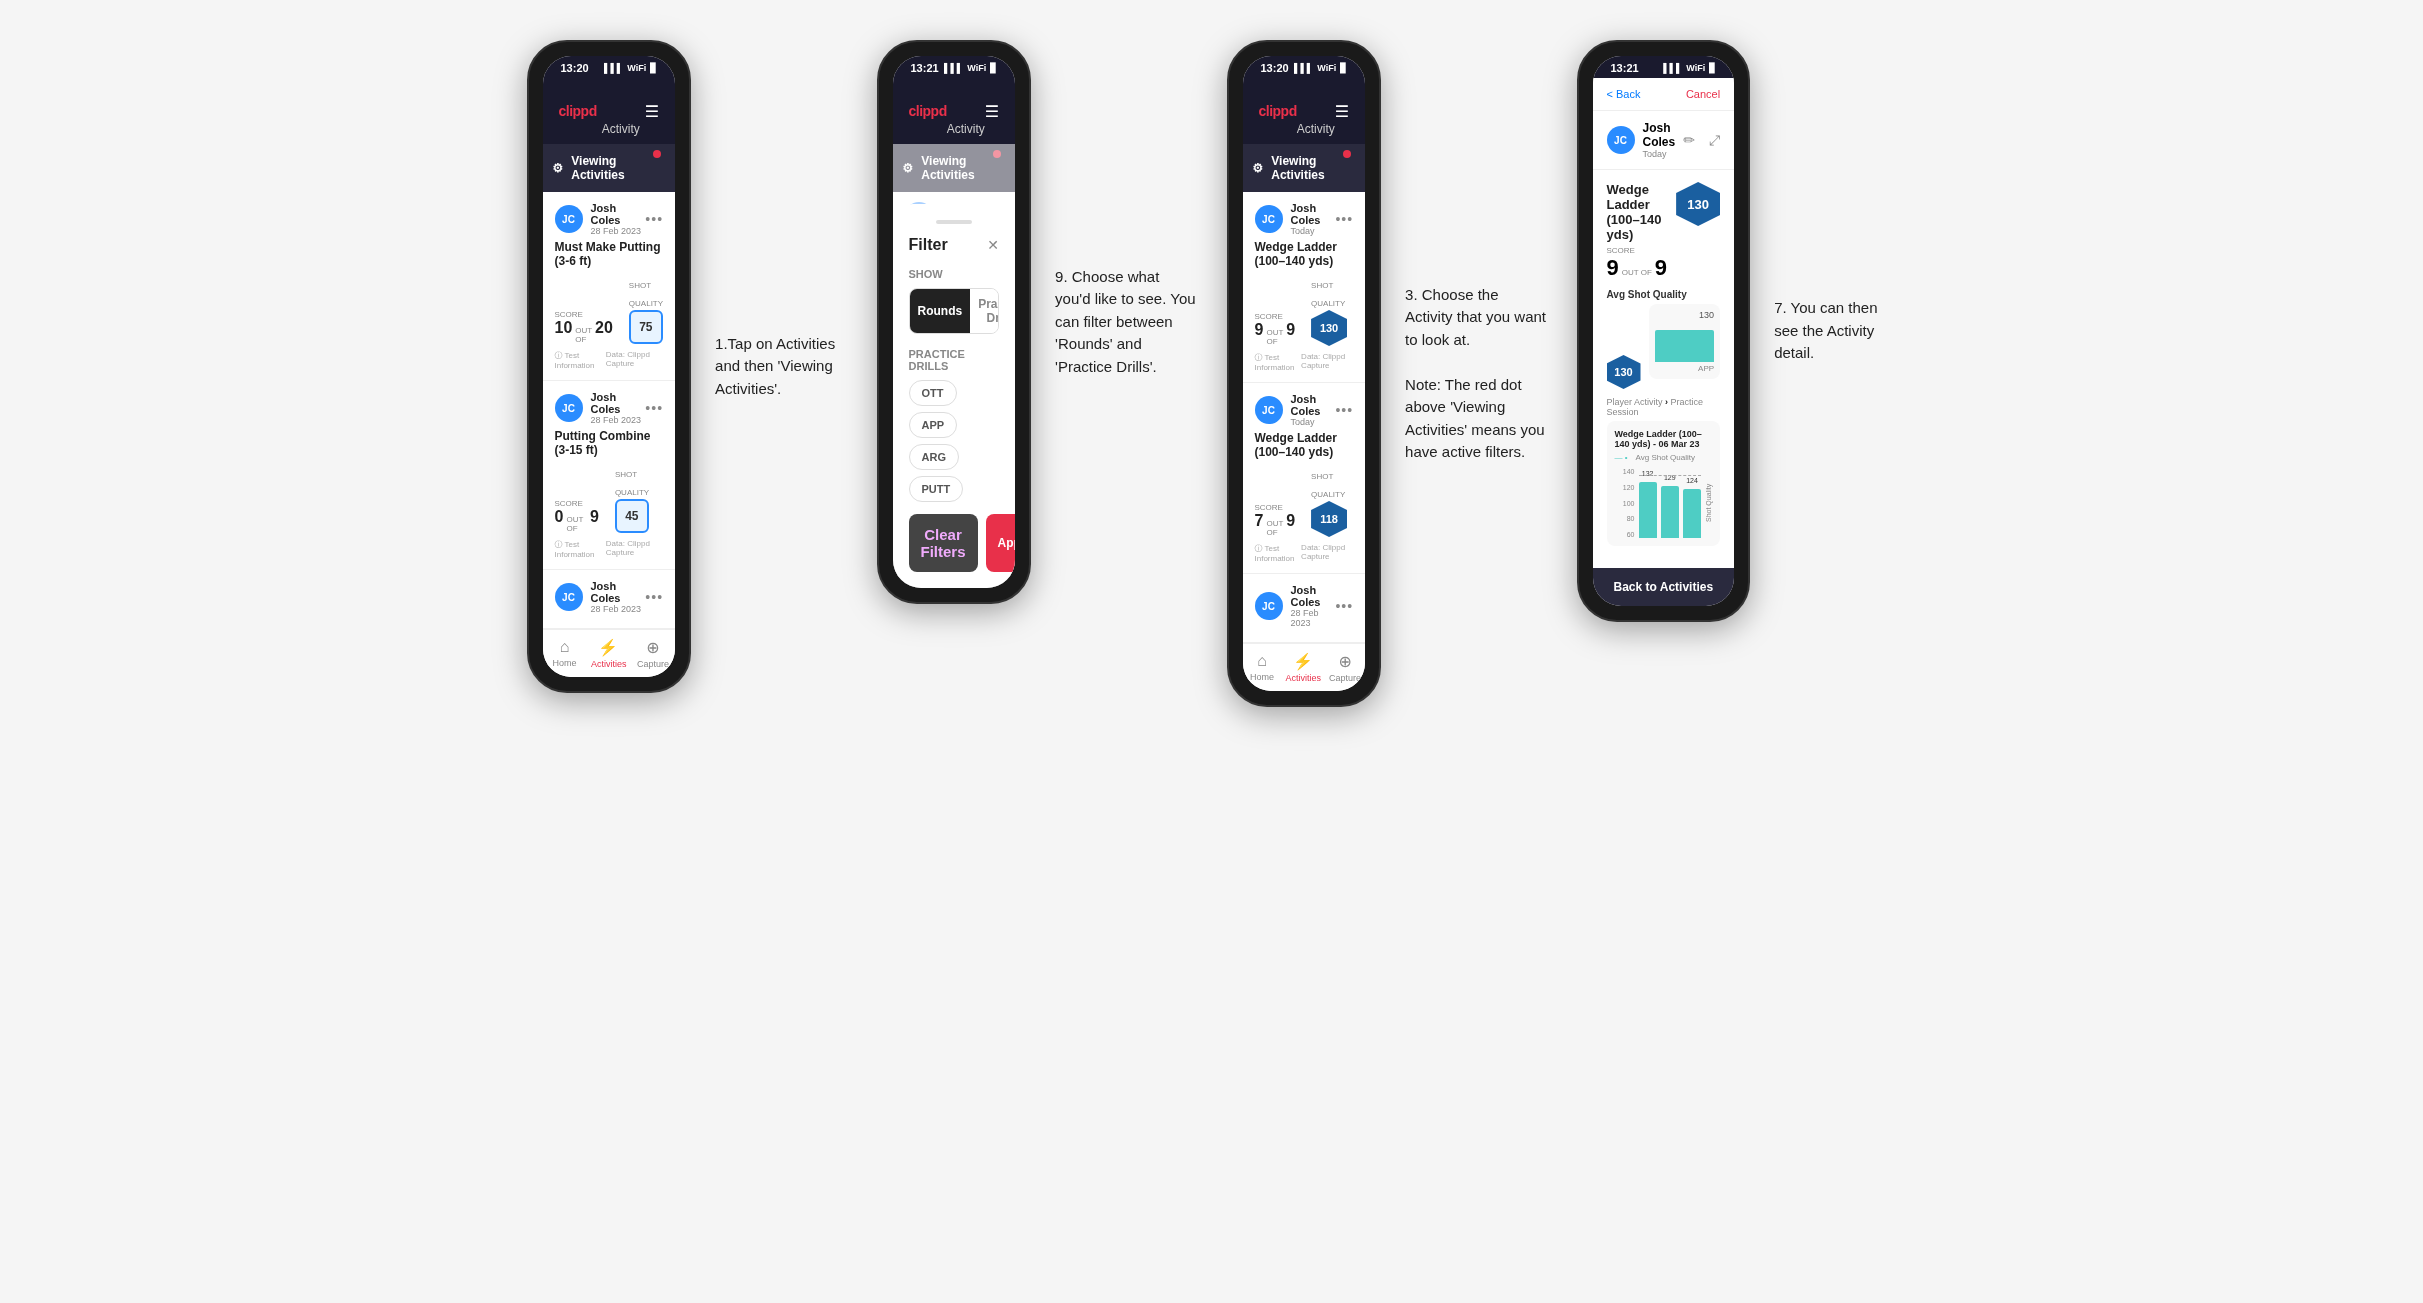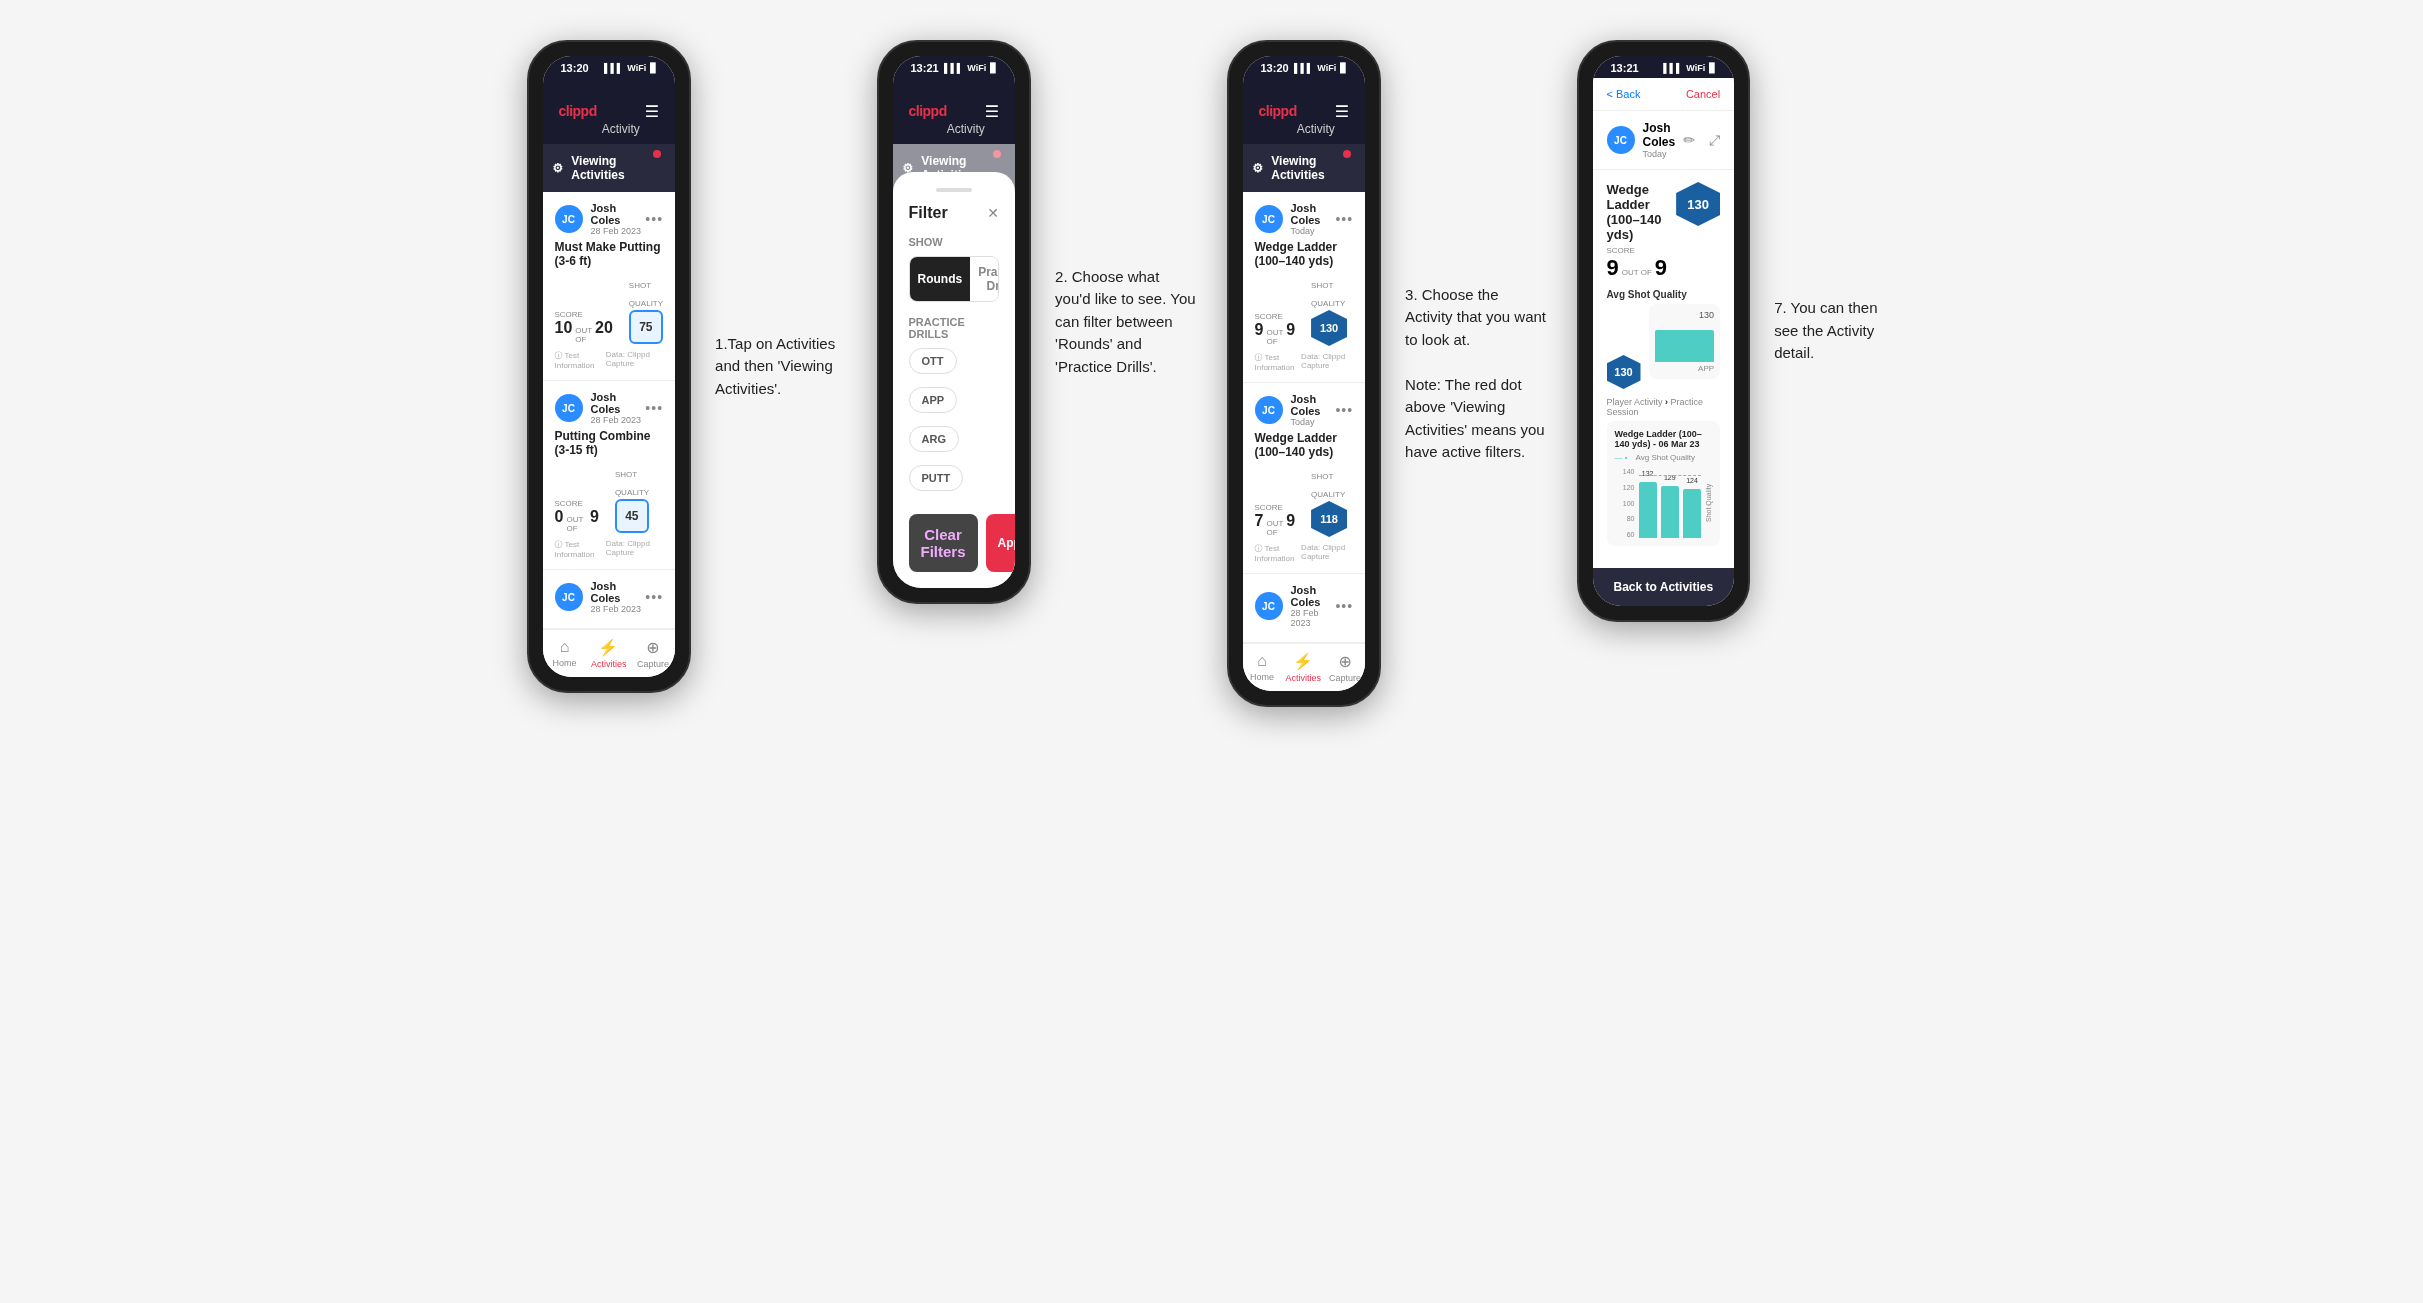--- a/index.html
+++ b/index.html
@@ -224,23 +224,23 @@
       background: #fff;
       border: none;
       cursor: pointer;
     }
     .toggle-btn.active {
       background: #222;
       color: #fff;
     }
     .tag-group {
       display: flex;
-      gap: 13px;
+      gap: 6px;
       flex-wrap: wrap;
-      margin-bottom: 23px;
+      margin-bottom: 12px;
     }
     .tag-btn {
       padding: 6px 12px;
       border: 1px solid #ddd;
       border-radius: 20px;
       font-size: 11px;
       font-weight: 600;
       color: #555;
       background: #fff;
       cursor: pointer;
@@ -515,21 +515,21 @@
               <button class="tag-btn">PUTT</button>
             </div>
             <div class="modal-actions">
               <button class="btn-clear">Clear Filters</button>
               <button class="btn-apply">Apply</button>
             </div>
           </div>
         </div>
       </div>
     </div>
-    <div class="caption-text">2. Choose what you'd like to see. You can filter between 'Rounds' and 'Practice Drills'.</div>
+    <div class="caption-text">9. Choose what you'd like to see. You can filter between 'Rounds' and 'Practice Drills'.</div>
   </div>
 
   <div class="step-container">
     <div class="phone">
       <div class="phone-screen">
 
         <div class="status-bar">
           <span class="time">13:20</span>
           <div class="status-icons">
             <span>▌▌▌</span>

